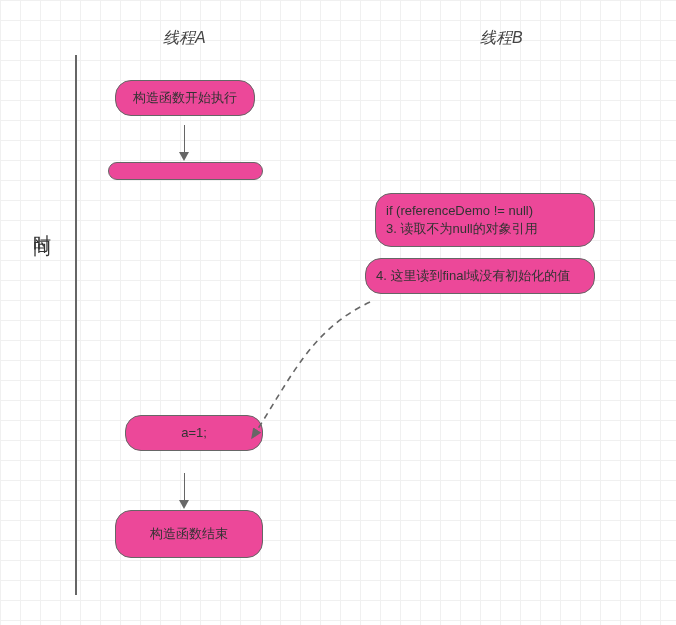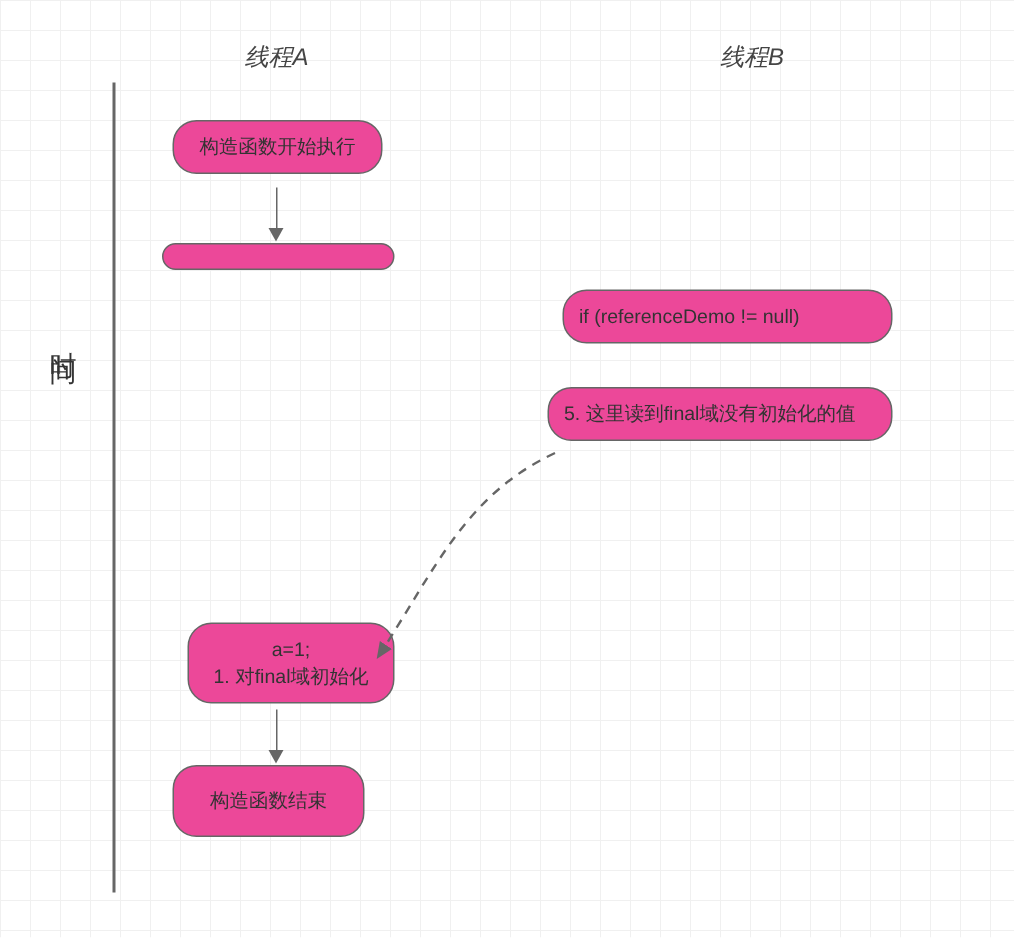--- a/index.html
+++ b/index.html
@@ -86,36 +86,36 @@
 </div>
 
 <div class="arrow-line" style="left:184px; top:125px; height:28px;"></div>
 <div class="arrow-head" style="left:179px; top:152px;"></div>
 
 <div class="node" style="left:108px; top:162px; width:155px;">
 </div>
 
 <div class="node center" style="left:125px; top:415px; width:138px;">
   <div>a=1;</div>
-  <div>1. 对final域初始化</div>
 </div>
 
 <div class="arrow-line" style="left:184px; top:473px; height:28px;"></div>
 <div class="arrow-head" style="left:179px; top:500px;"></div>
 
-<div class="node center" style="left:115px; top:510px; width:128px; padding:14px 10px;">
+<div class="node center" style="left:115px; top:510px; width:148px; padding:14px 10px;">
   <span>构造函数结束</span>
 </div>
 
 <div class="node" style="left:375px; top:145px; width:220px;margin-top:48px;">
   <div> if (referenceDemo != null)</div>
+  <div>3. 读取不为null的对象引用</div>
 </div>
 
 <div class="node" style="left:365px; top:258px; width:230px;">
-  <div>5. 这里读到final域没有初始化的值</div>
+  <div>4. 这里读到final域没有初始化的值</div>
 </div>
 
 <svg class="dashed" style="left:0; top:0;" width="676" height="625">
   <defs>
     <marker id="arrowhead" markerWidth="8" markerHeight="8" refX="6" refY="3" orient="auto">
       <path d="M0,0 L7,3 L0,6 Z" fill="#666"></path>
     </marker>
   </defs>
   <path d="M 370 302 C 310 330, 290 380, 252 438" stroke="#666" stroke-width="1.6" fill="none" stroke-dasharray="6,5" marker-end="url(#arrowhead)"></path>
 </svg>

